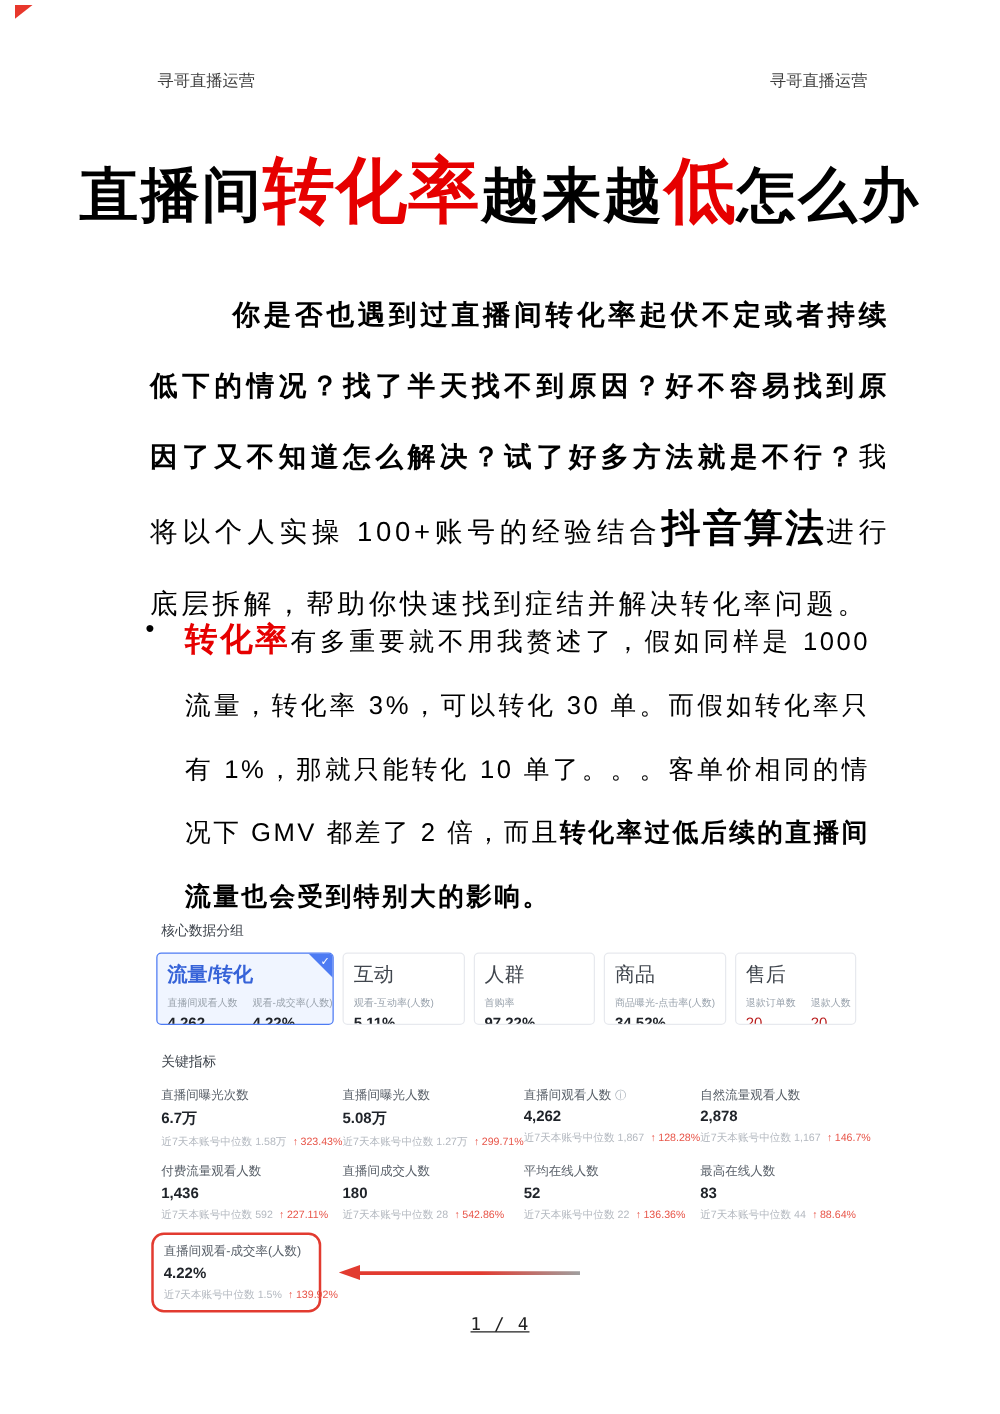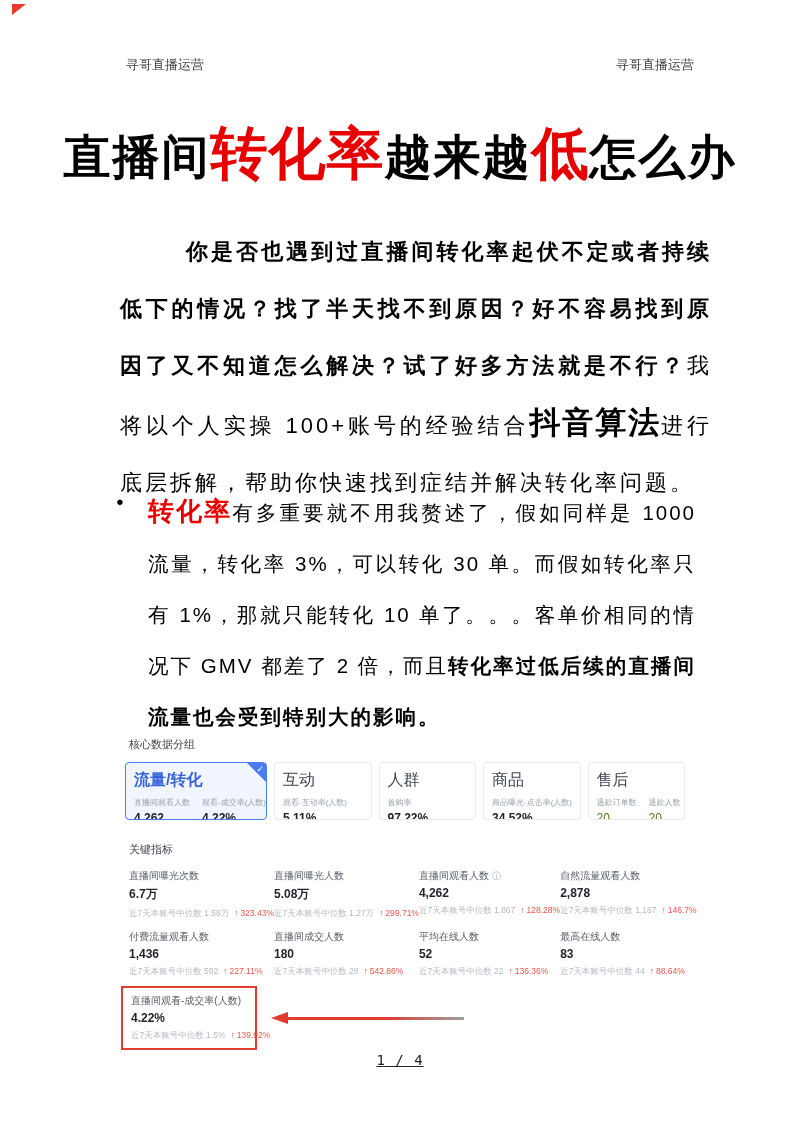--- a/index.html
+++ b/index.html
@@ -34,36 +34,36 @@
   .dash-section-title{font-size:11px;color:#3d434b;margin:0 0 10px 4px;}
   .cards{display:flex;gap:7px;}
   .card{position:relative;height:58px;border:1px solid #e7e9ee;border-radius:4px;
         background:#fff;padding:7px 8px;box-sizing:border-box;flex:1;overflow:hidden;}
   .card.selected{flex:0 0 142px;background:#f0f5ff;border-color:#4d7bf3;}
   .card-title{font-size:16px;color:#40464e;}
   .card.selected .card-title{color:#3663d8;font-weight:bold;}
   .card-cols{display:flex;gap:12px;}
   .card-sub{font-size:8px;color:#9aa3ad;margin-top:6px;white-space:nowrap;}
   .card-val{font-size:12px;font-weight:bold;color:#20242a;margin-top:3px;}
-  .card.aftersale .card-val{color:#4d7c0f;font-weight:normal;}
+  .card.aftersale .card-val{color:#b91c1c;font-weight:normal;}
   .corner{position:absolute;top:-1px;right:-1px;width:0;height:0;
         border-top:21px solid #4d7bf3;border-left:21px solid transparent;}
   .corner-check{position:absolute;top:1px;right:2px;font-size:9px;color:#fff;}
 
   .kpi-title{margin:22px 0 12px 4px;}
   .kpi-grid{display:grid;grid-template-columns:repeat(4,1fr);row-gap:10px;padding-left:4px;}
   .kpi-label{font-size:10px;color:#596069;}
   .kpi-info{color:#a8b0b9;font-size:9px;margin-left:3px;}
   .kpi-value{font-size:12px;font-weight:bold;color:#1f2329;margin-top:3px;}
   .kpi-sub{font-size:8.5px;color:#b4b9c0;margin-top:5px;white-space:nowrap;}
   .kpi-change{color:#e8564a;margin-left:5px;}
   .kpi-change .pct{margin-left:2px;}
 
   .boxed-row{display:flex;align-items:center;margin-top:8px;}
-  .kpi-box{border:2px solid #e23b30;border-radius:0;padding:6px 8px;width:116px;
+  .kpi-box{border:2px solid #e23b30;border-radius:10px;padding:6px 8px;width:116px;
         margin-left:-4px;background:#fff;}
   .arrow{margin-left:14px;display:flex;align-items:center;}
   .arrow-head{width:0;height:0;border-right:17px solid #e23b30;
         border-top:6px solid transparent;border-bottom:6px solid transparent;}
   .arrow-shaft{width:176px;height:3px;
         background:linear-gradient(to right,#e23b30 55%,#9f9f9f 100%);}
 
   .footer{position:absolute;top:1052px;left:0;width:100%;text-align:center;
         font-family:"DejaVu Sans Mono",monospace;font-size:14px;color:#222;letter-spacing:1px;text-decoration:underline;}
 </style>

